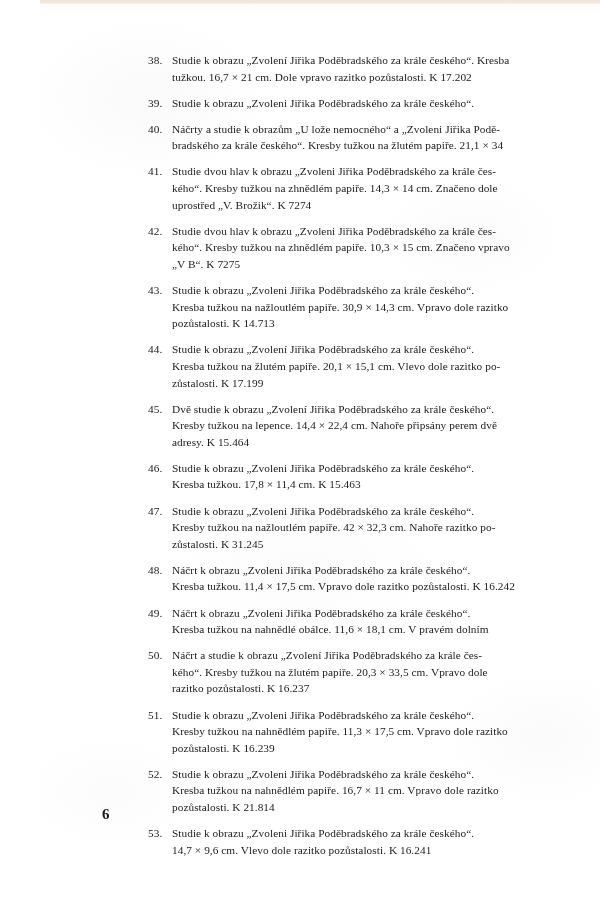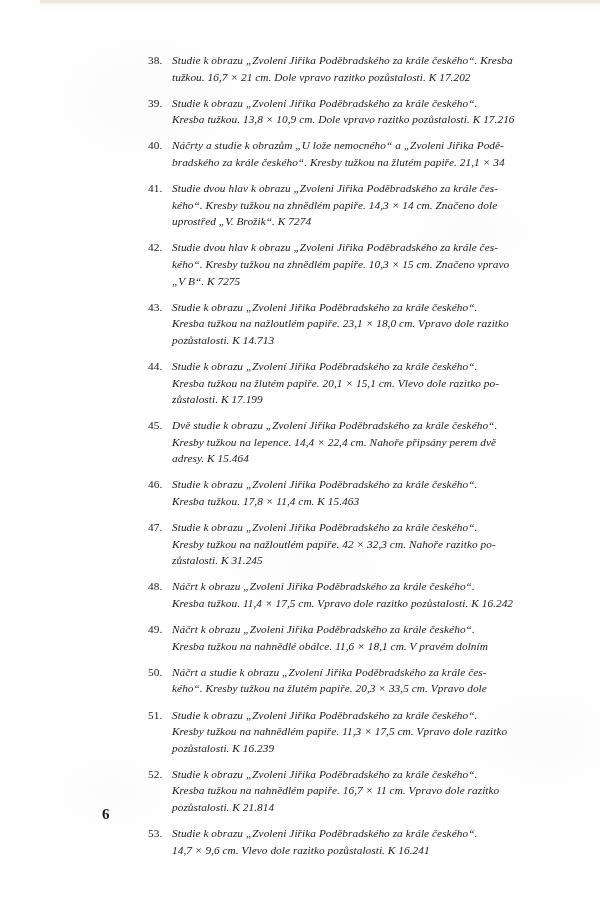--- a/index.html
+++ b/index.html
@@ -56,21 +56,20 @@
     letter-spacing: 0.1px;
   }
   .entry-body {
     flex: 1 1 auto;
   }
   .entry-line {
     font-size: 11.3px;
     line-height: 16.6px;
     white-space: nowrap;
     letter-spacing: 0.05px;
-    font-style: italic;
   }
 
   .folio {
     position: absolute;
     left: 62px;
     top: 806px;
     font-size: 15px;
     font-weight: bold;
     font-family: "Liberation Serif", "DejaVu Serif", serif;
   }
@@ -86,21 +85,20 @@
         <div class="entry-num">38.</div>
         <div class="entry-body">
           <div class="entry-line">Studie k obrazu „Zvolení Jiřika Poděbradského za krále českého“. Kresba</div>
           <div class="entry-line">tužkou. 16,7 × 21 cm. Dole vpravo razitko pozůstalosti. K 17.202</div>
         </div>
       </div>
       <div class="entry">
         <div class="entry-num">39.</div>
         <div class="entry-body">
           <div class="entry-line">Studie k obrazu  „Zvoleni Jiřika Poděbradského za krále českého“.</div>
-          <div class="entry-line">Kresba tužkou. 13,8 × 10,9 cm. Dole vpravo razitko pozůstalosti. K 17.216</div>
         </div>
       </div>
       <div class="entry">
         <div class="entry-num">40.</div>
         <div class="entry-body">
           <div class="entry-line">Náčrty a studie k obrazům „U lože nemocného“ a „Zvoleni Jiřika Podě-</div>
           <div class="entry-line">bradského za krále českého“. Kresby tužkou na žlutém papiře. 21,1 × 34</div>
         </div>
       </div>
       <div class="entry">
@@ -116,21 +114,21 @@
         <div class="entry-body">
           <div class="entry-line">Studie dvou hlav k obrazu „Zvoleni Jiřika Poděbradského za krále čes-</div>
           <div class="entry-line">kého“. Kresby tužkou na zhnědlém papiře. 10,3 × 15 cm. Značeno vpravo</div>
           <div class="entry-line">„V B“. K 7275</div>
         </div>
       </div>
       <div class="entry">
         <div class="entry-num">43.</div>
         <div class="entry-body">
           <div class="entry-line">Studie k obrazu  „Zvoleni Jiřika Poděbradského za  krále  českého“.</div>
-          <div class="entry-line">Kresba tužkou na nažloutlém papiře. 23,1 × 18,0 cm. Vpravo dole razitko</div>
+          <div class="entry-line">Kresba tužkou na nažloutlém papiře. 30,9 × 14,3 cm. Vpravo dole razitko</div>
           <div class="entry-line">pozůstalosti. K 14.713</div>
         </div>
       </div>
       <div class="entry">
         <div class="entry-num">44.</div>
         <div class="entry-body">
           <div class="entry-line">Studie k  obrazu  „Zvolení Jiřika Poděbradského  za  krále  českého“.</div>
           <div class="entry-line">Kresba tužkou na žlutém papiře. 20,1 × 15,1 cm. Vlevo dole razitko po-</div>
           <div class="entry-line">zůstalosti. K 17.199</div>
         </div>
@@ -170,20 +168,21 @@
         <div class="entry-body">
           <div class="entry-line">Náčrt k obrazu  „Zvoleni Jiřika Poděbradského  za  krále  českého“.</div>
           <div class="entry-line">Kresba tužkou na nahnědlé obálce. 11,6 × 18,1 cm. V pravém dolním</div>
         </div>
       </div>
       <div class="entry">
         <div class="entry-num">50.</div>
         <div class="entry-body">
           <div class="entry-line">Náčrt a studie k obrazu „Zvolení Jiřika Poděbradského za krále čes-</div>
           <div class="entry-line">kého“. Kresby tužkou na žlutém papiře. 20,3 × 33,5 cm.  Vpravo dole</div>
+          <div class="entry-line">razitko pozůstalosti. K 16.237</div>
         </div>
       </div>
       <div class="entry">
         <div class="entry-num">51.</div>
         <div class="entry-body">
           <div class="entry-line">Studie k obrazu  „Zvoleni Jiřika Poděbradského za  krále  českého“.</div>
           <div class="entry-line">Kresby tužkou na nahnědlém papiře. 11,3 × 17,5 cm. Vpravo dole razitko</div>
           <div class="entry-line">pozůstalosti. K 16.239</div>
         </div>
       </div>

